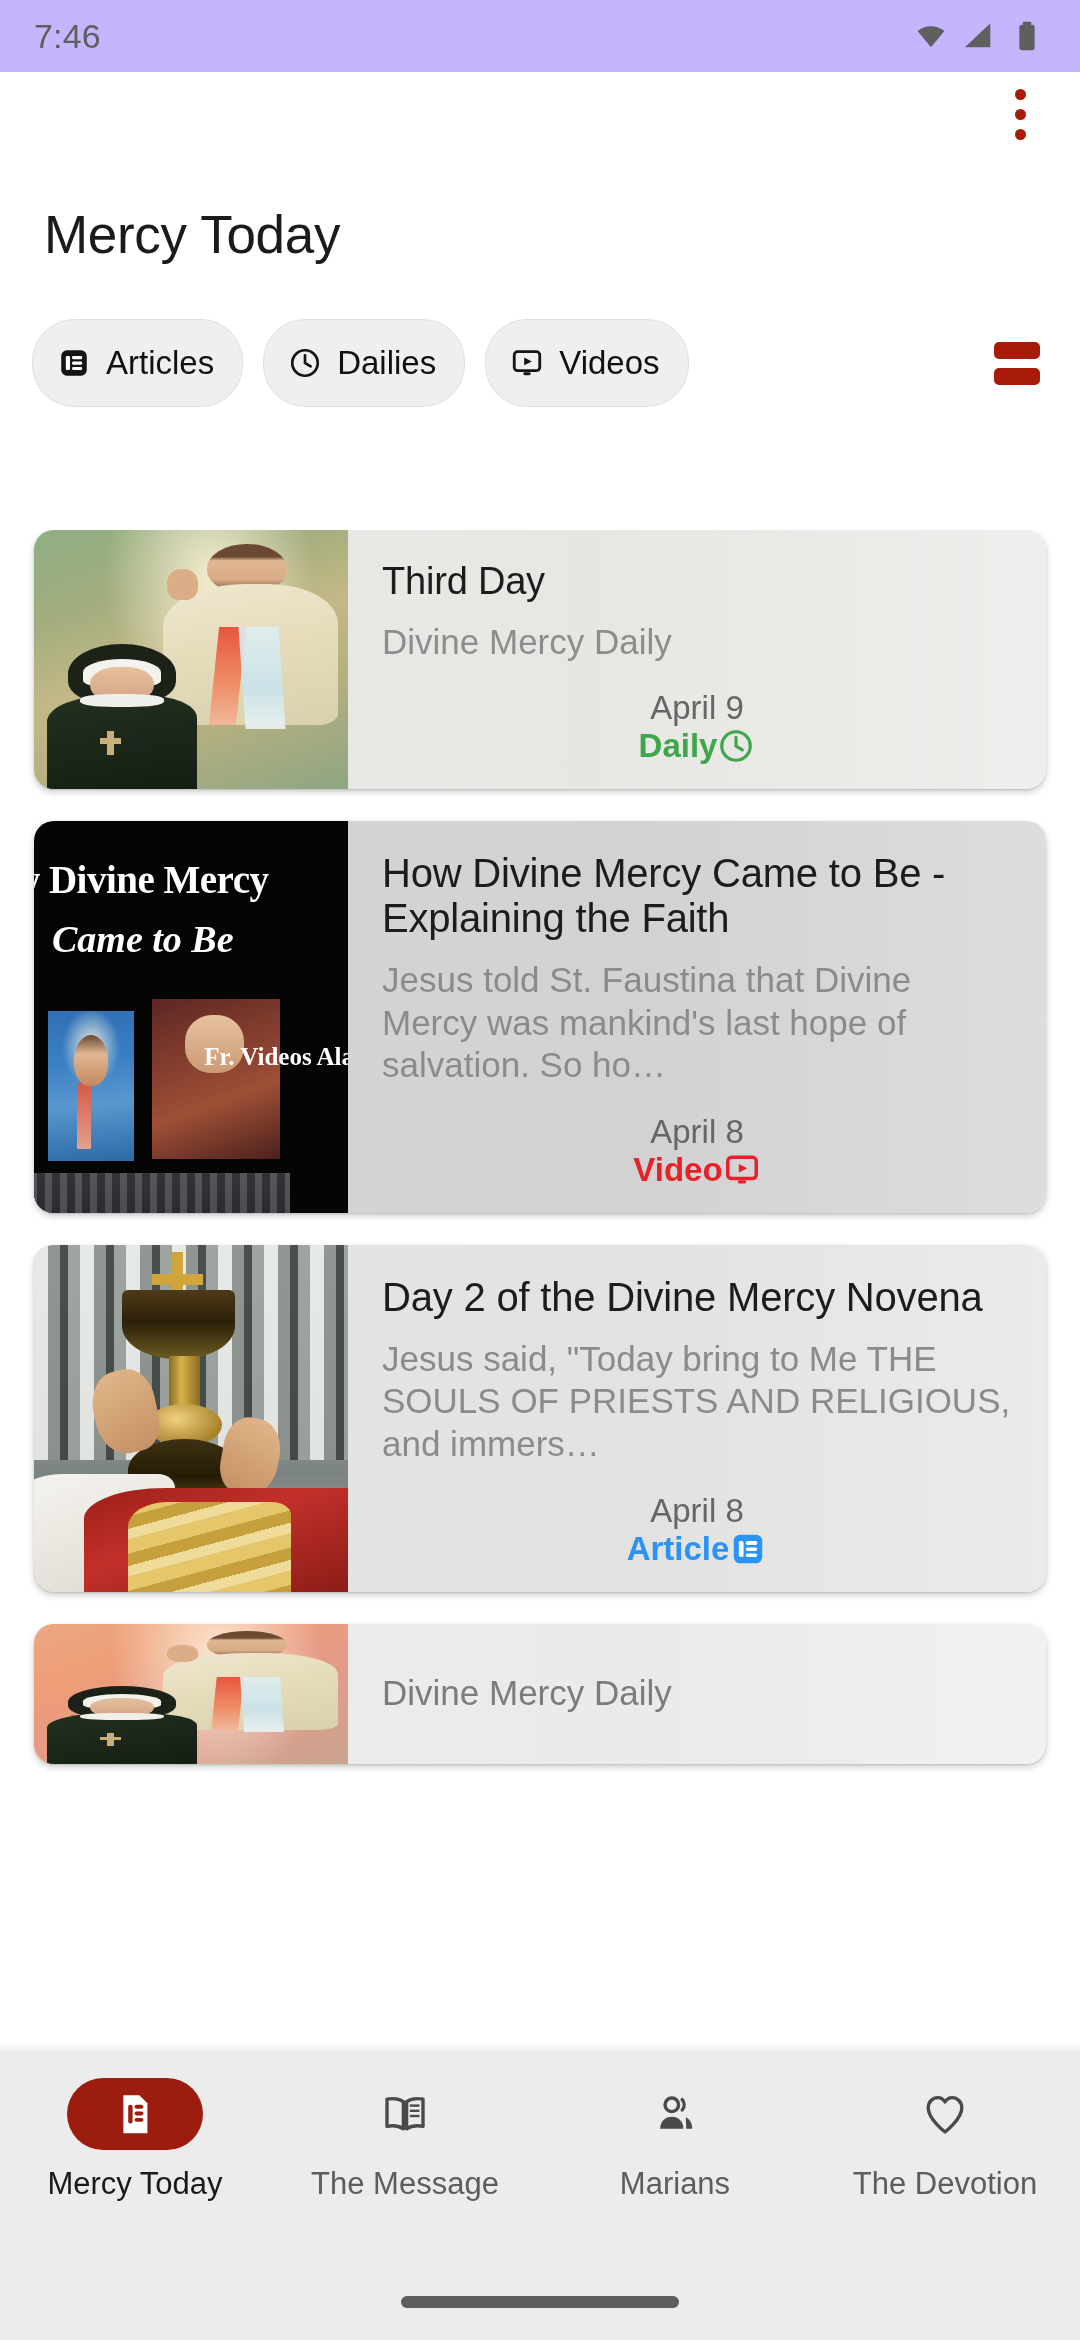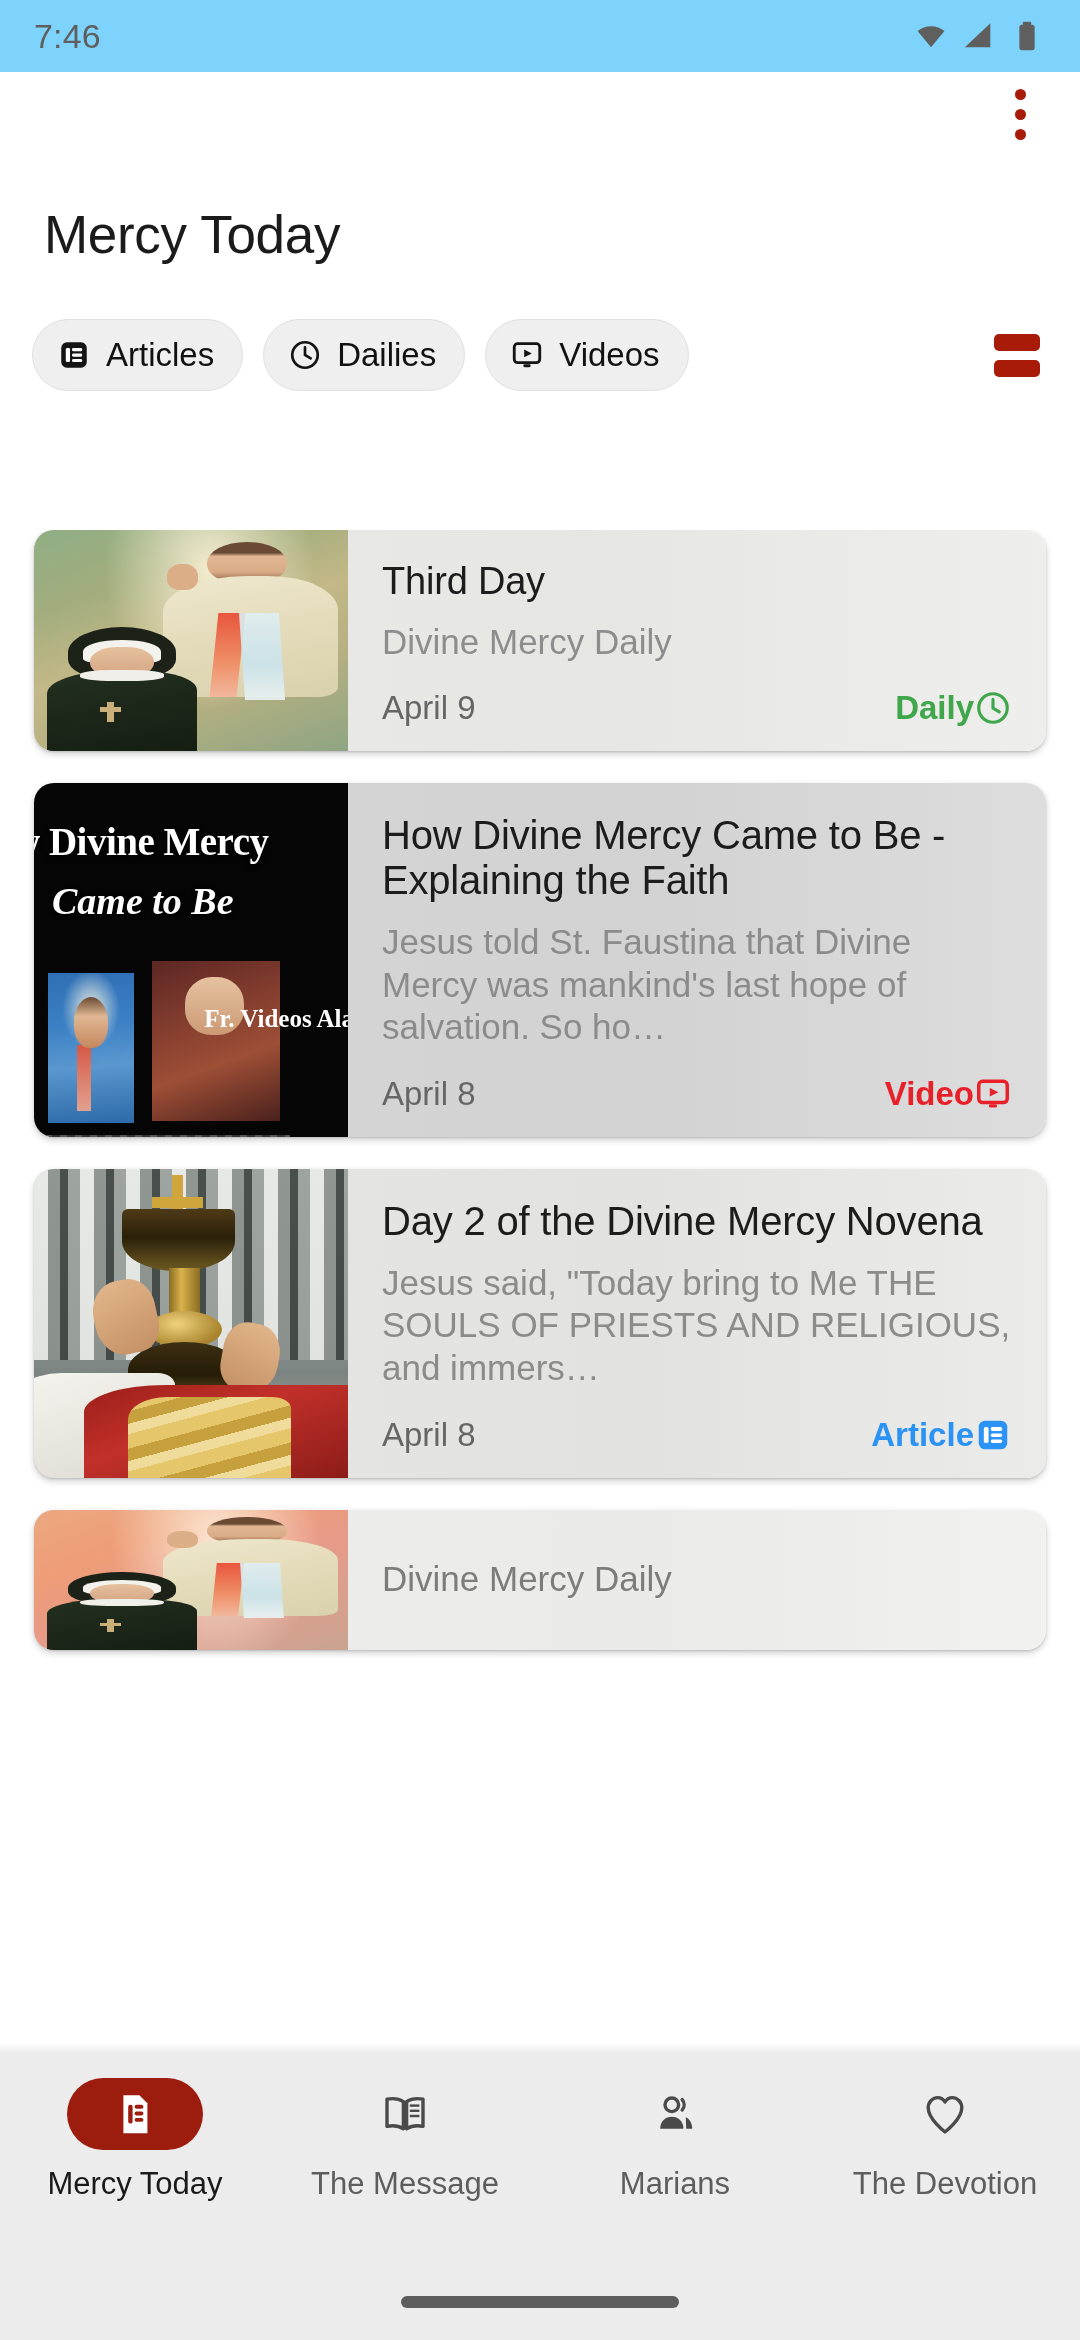--- a/index.html
+++ b/index.html
@@ -11,21 +11,21 @@
     position:relative;
   }
 
   
   .statusbar {
     height:72px;
     display:flex;
     align-items:center;
     justify-content:space-between;
     padding:0 36px 0 34px;
-    background:#7dd3fc;
+    background:#c4b5fd;
   }
   .status-time { font-size:34px; color:#5f5f5f; letter-spacing:.2px; }
   .status-icons { display:flex; align-items:center; gap:14px; }
 
   
   .topbar {
     height:84px;
     display:flex;
     align-items:center;
     justify-content:flex-end;
@@ -48,21 +48,21 @@
     display:flex;
     align-items:center;
     padding:54px 0 0 32px;
     gap:20px;
   }
   .chip {
     display:flex; align-items:center; gap:15px;
     background:#efefef;
     border:1px solid #e0e0e0;
     border-radius:42px;
-    height:72px;
+    height:88px;
     padding:0 28px 0 24px;
   }
   .chip-label { font-size:33px; color:#111; }
   .chip-spacer { flex:1; }
   .viewtoggle {
     display:flex; flex-direction:column; gap:9px;
     margin-right:40px;
   }
   .viewtoggle i {
     display:block; width:46px; height:17px; border-radius:5px; background:#a81b09;
@@ -112,20 +112,21 @@
     line-height:1.22;
     margin-top:18px;
     overflow:hidden;
   }
   .card-foot {
     display:flex;
     align-items:center;
     justify-content:space-between;
     margin-top:auto;
     padding-top:26px;
+    flex-direction:column;
   }
   .card-date { font-size:33px; color:#666; }
   .card-badge { display:flex; align-items:flex-start; font-size:33px; font-weight:bold; }
   .badge-daily { color:#3fa64c; }
   .badge-video { color:#e8202a; }
   .badge-article { color:#2a93f5; }
 
   
   .card.v1 { background:linear-gradient(90deg,#eaeae8 0%,#e6e6e3 55%,#eeeeec 100%); }
   .card.v1 .card-sub { color:#8d8d8d; }

